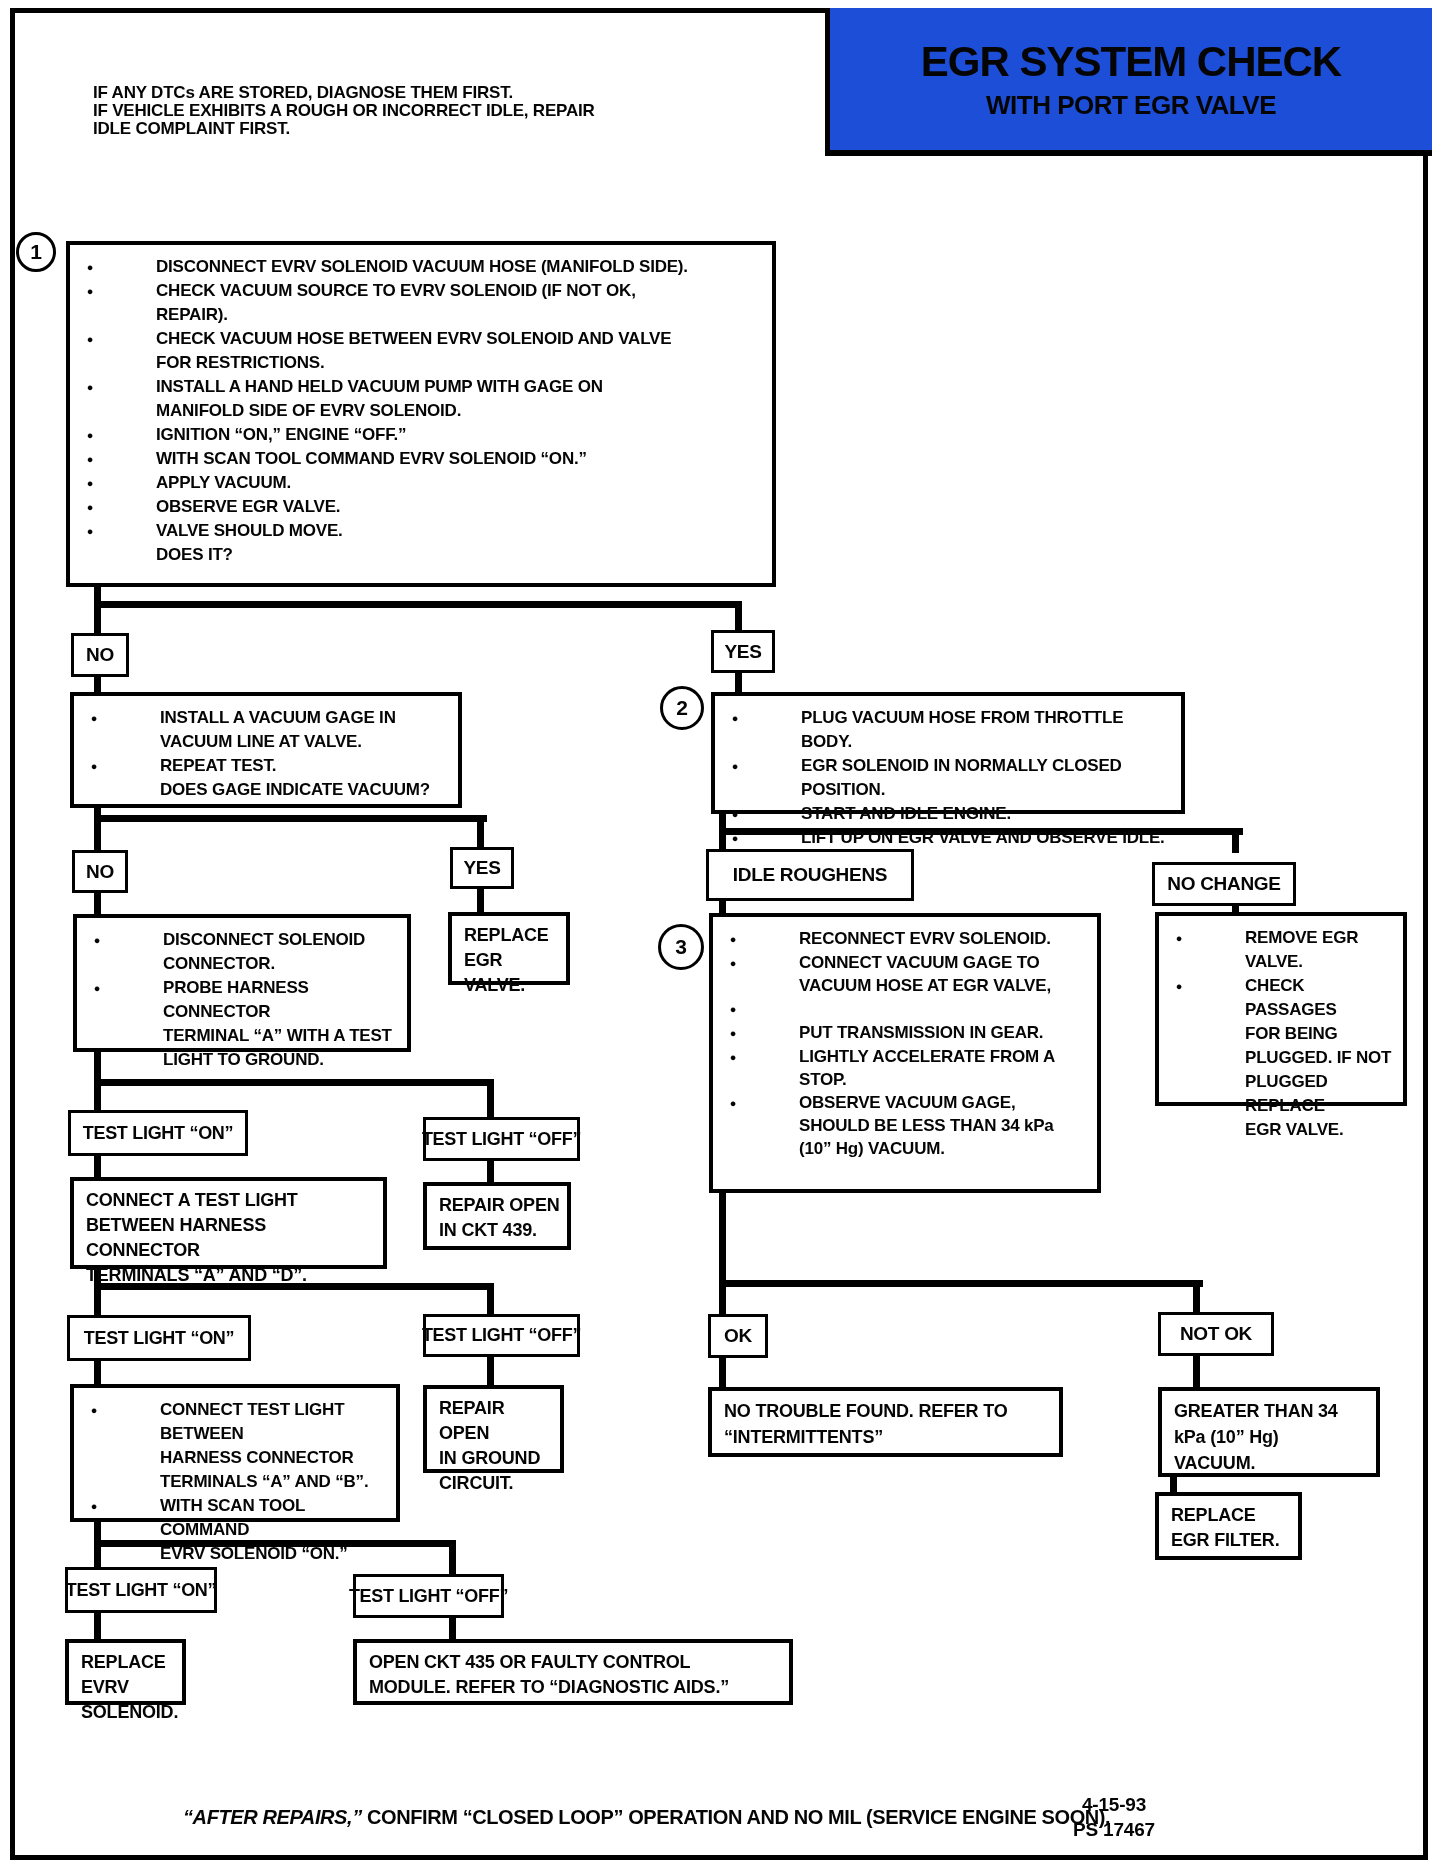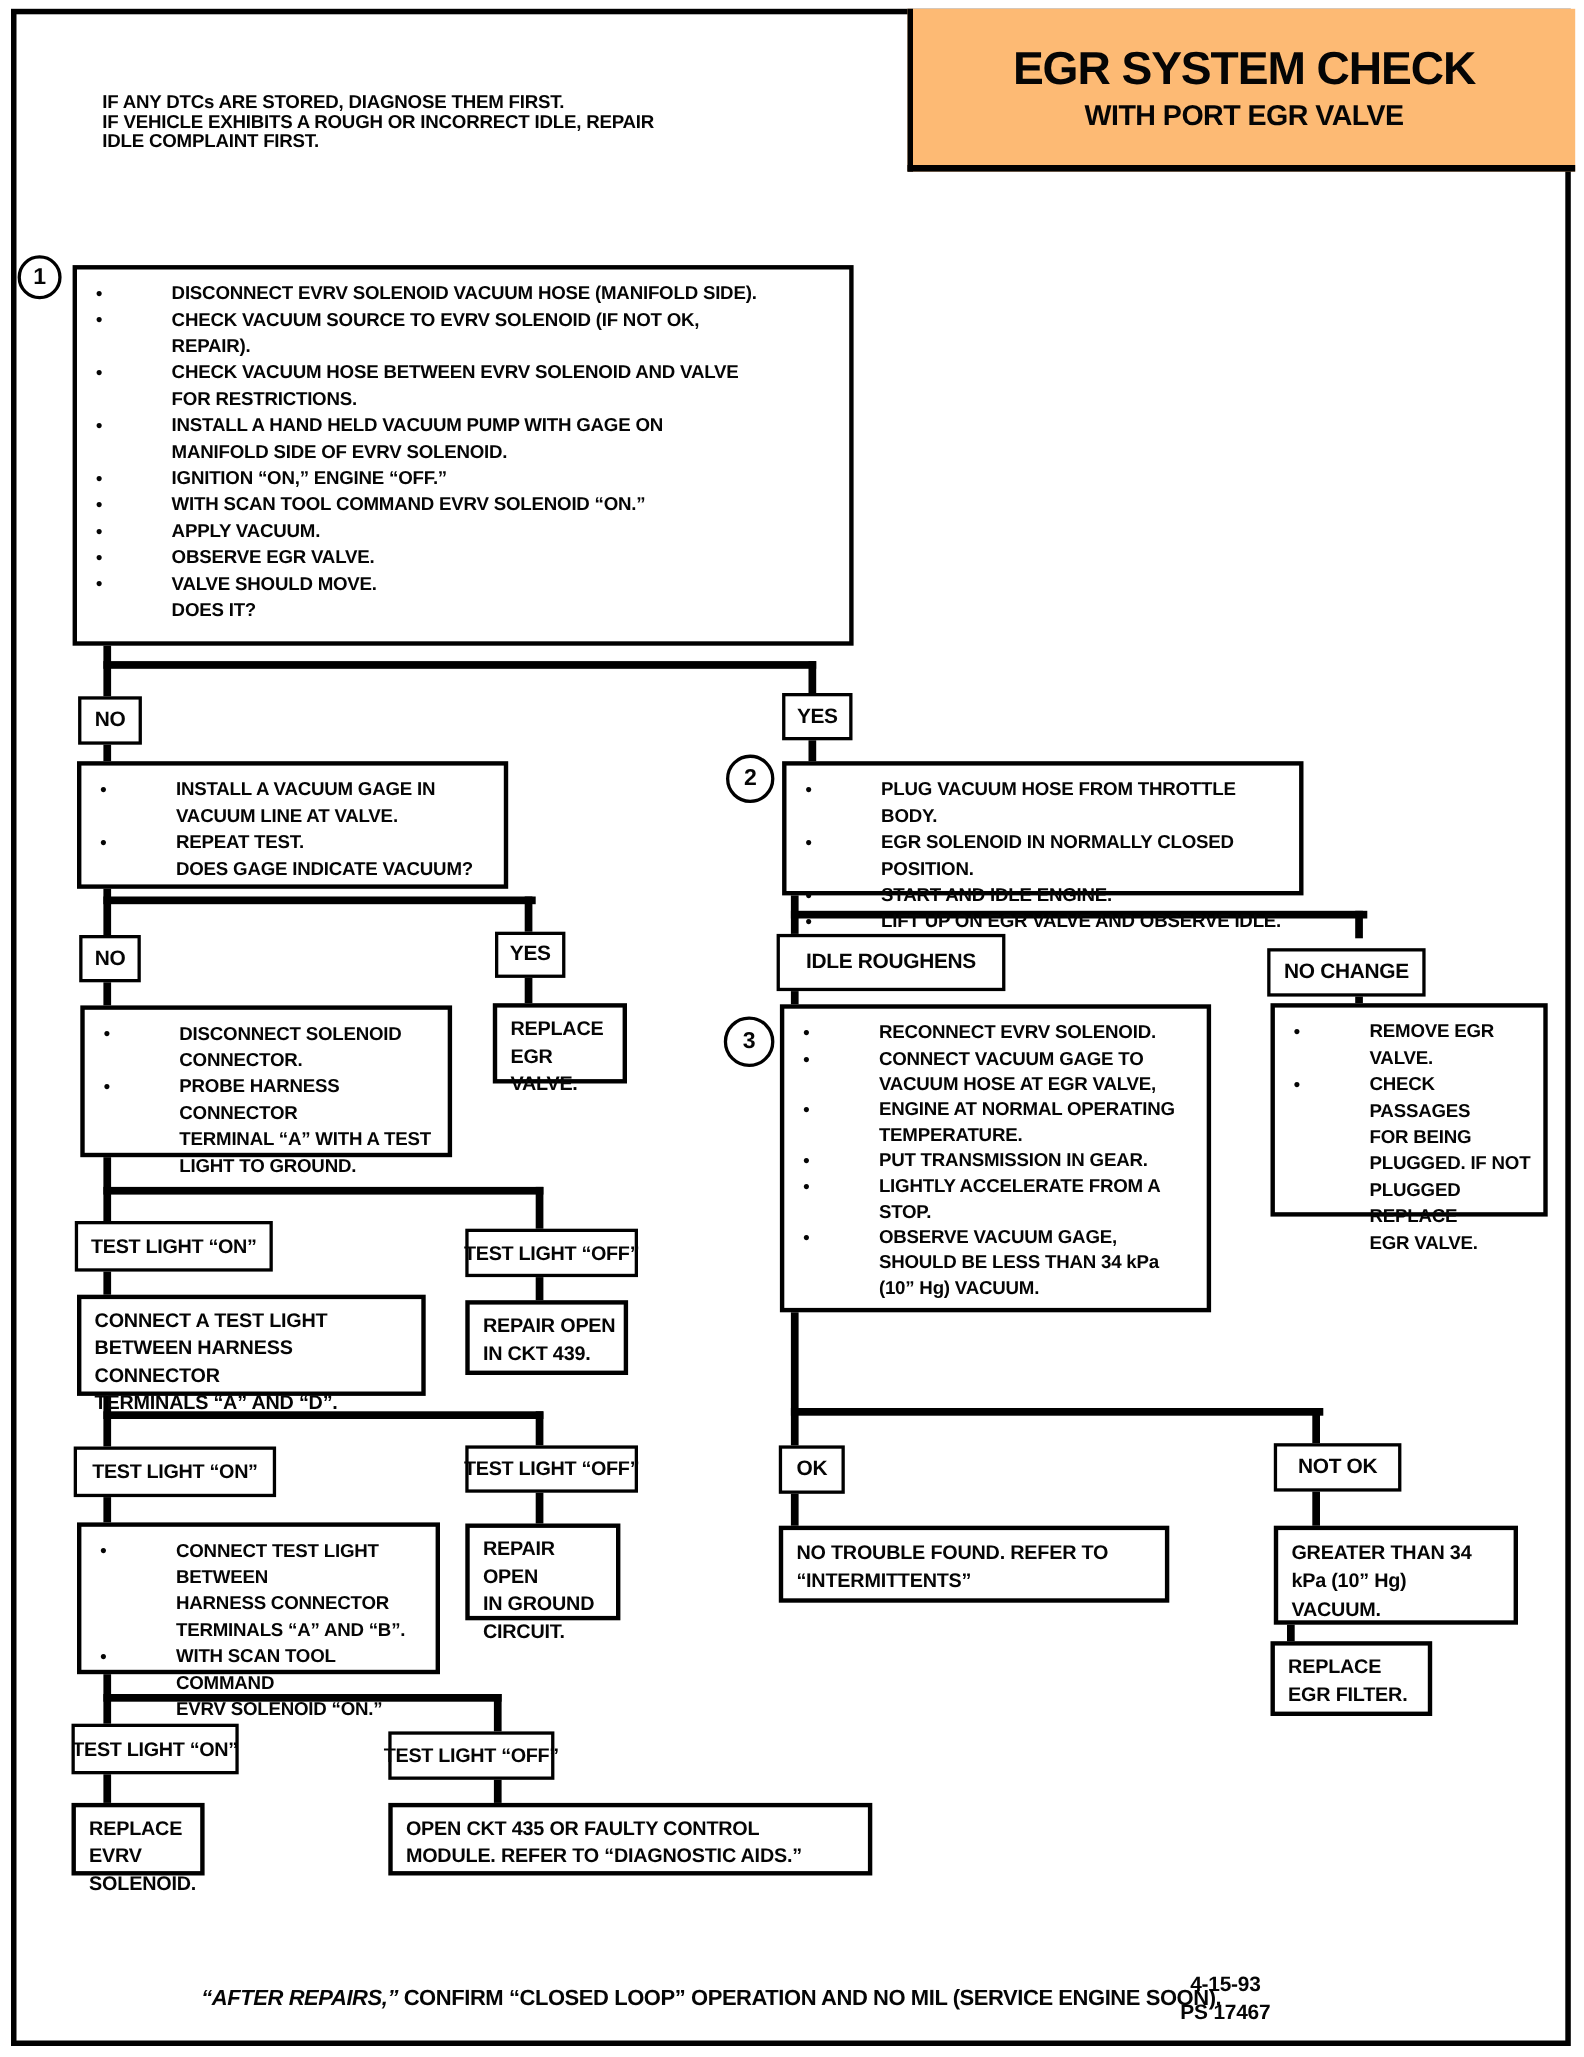--- a/index.html
+++ b/index.html
@@ -5,21 +5,21 @@
   html,body{margin:0;padding:0;background:#e8e8e4;}
   .page{
     position:relative;width:1440px;height:1870px;background:#ffffff;
     font-family:"Liberation Sans",sans-serif;font-weight:700;color:#050505;
     overflow:hidden;letter-spacing:-0.2px;
   }
   .frame{position:absolute;left:10px;top:8px;width:1418px;height:1852px;
     border:5px solid #000;box-sizing:border-box;}
   .titlebox{position:absolute;left:825px;top:8px;width:607px;height:148px;
     box-sizing:border-box;border-left:5px solid #000;border-bottom:6px solid #000;
-    display:flex;flex-direction:column;align-items:center;justify-content:center;background:#fdba74;}
+    display:flex;flex-direction:column;align-items:center;justify-content:center;background:#1d4ed8;}
   .title1{font-size:42px;letter-spacing:-1px;}
   .title2{font-size:26px;letter-spacing:-0.5px;margin-top:4px;}
   .note{position:absolute;left:93px;top:84px;width:590px;font-size:17px;line-height:18px;white-space:pre-line;}
   .circle{position:absolute;box-sizing:border-box;border:3px solid #000;border-radius:50%;
     display:flex;align-items:center;justify-content:center;font-size:21px;background:#fff;z-index:3;}
   .line{position:absolute;background:#000;z-index:1;}
   .box{position:absolute;box-sizing:border-box;border:4px solid #000;background:#fff;z-index:2;
     font-size:17px;line-height:24px;}
   .box.pad{padding:10px 8px 6px 0;}
   .lbl{position:absolute;box-sizing:border-box;border:3px solid #000;background:#fff;z-index:2;
@@ -194,22 +194,20 @@
         <span class="mk">●</span>
         <span class="tx">RECONNECT EVRV SOLENOID.</span>
       </div>
       <div class="li">
         <span class="mk">●</span>
         <span class="tx">CONNECT VACUUM GAGE TO
 VACUUM HOSE AT EGR VALVE,</span>
       </div>
       <div class="li">
         <span class="mk">●</span>
-        <span class="tx">ENGINE AT NORMAL OPERATING
-TEMPERATURE.</span>
       </div>
       <div class="li">
         <span class="mk">●</span>
         <span class="tx">PUT TRANSMISSION IN GEAR.</span>
       </div>
       <div class="li">
         <span class="mk">●</span>
         <span class="tx">LIGHTLY ACCELERATE FROM A
 STOP.</span>
       </div>

